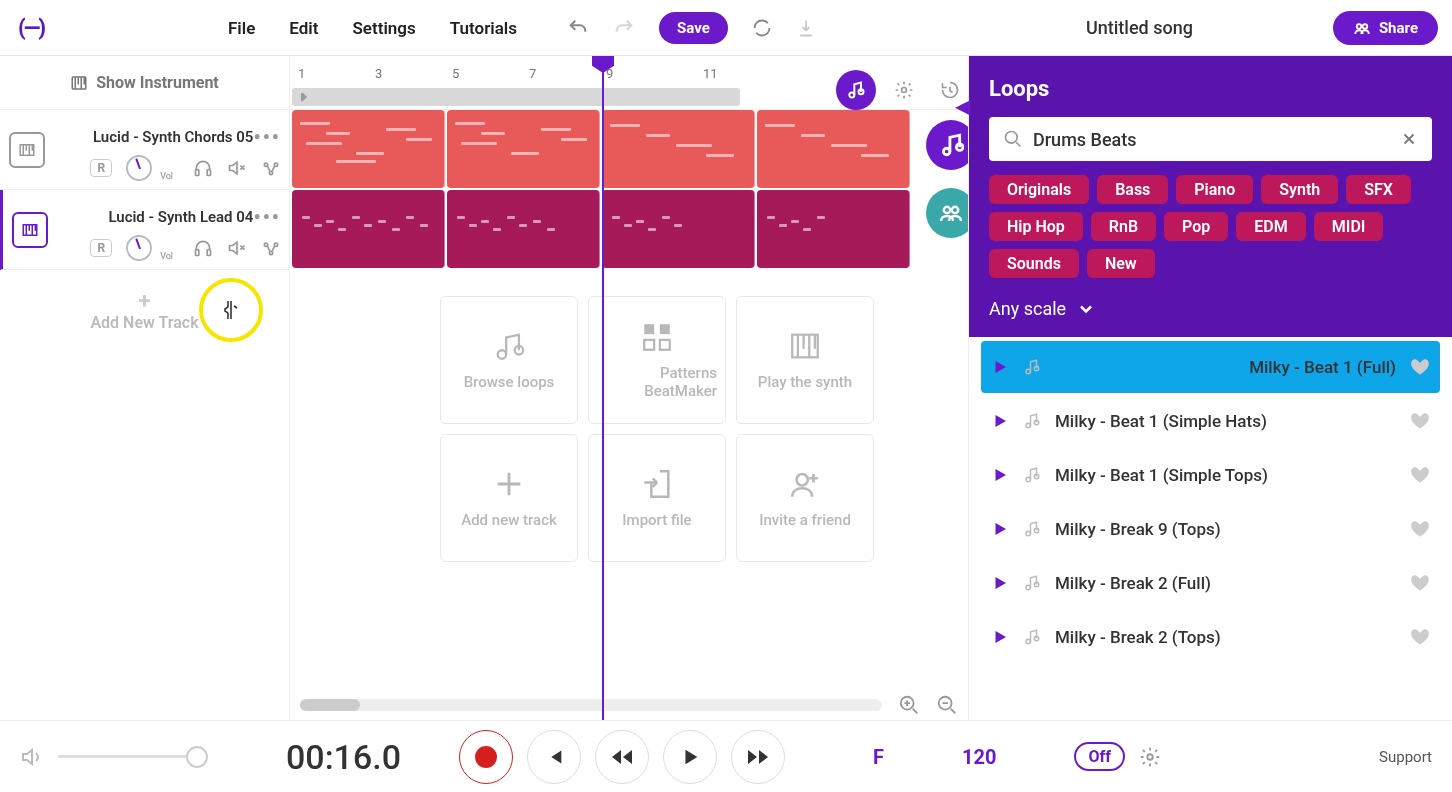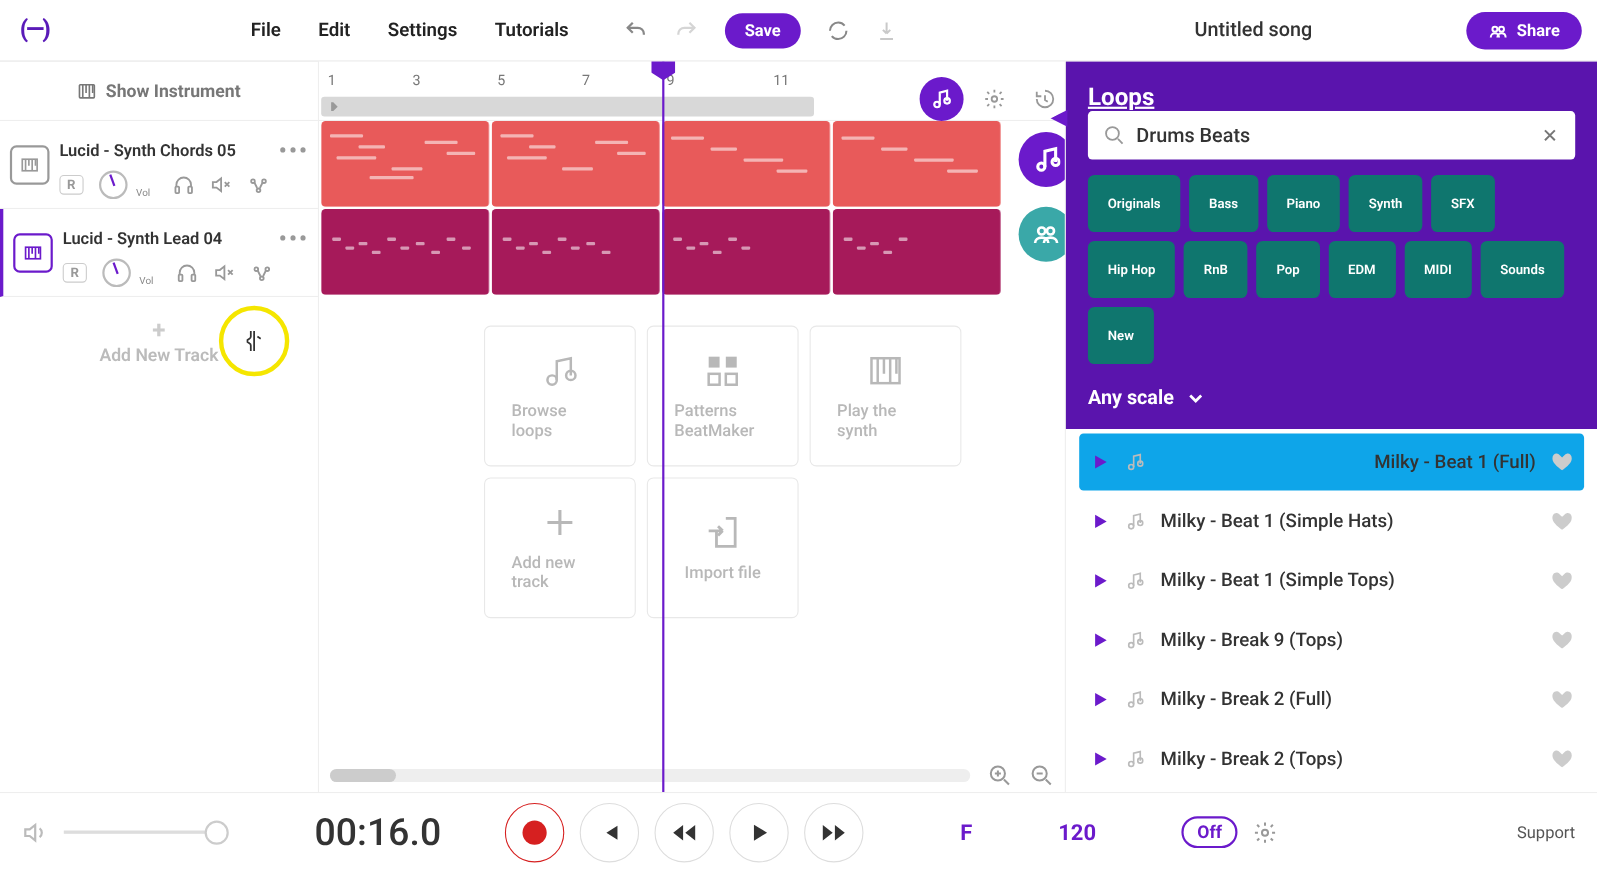--- a/index.html
+++ b/index.html
@@ -18,21 +18,21 @@
 
 
 .main { display: flex; height: 664px; }
 .left-col { width: 290px; border-right: 1px solid #eee; display: flex; flex-direction: column; }
 .show-inst { height: 54px; display:flex; align-items:center; justify-content:center; gap:8px; color:#777; font-weight:700; font-size:16px; border-bottom:1px solid #eee; cursor:pointer;}
 .track-row { height: 80px; border-bottom: 1px solid #eee; display:flex; align-items:center; padding:0 8px 0 0; position: relative; }
 .track-row.selected { border-left: 3px solid #6b1acb; }
 .trk-icon { width:54px; display:flex; align-items:center; justify-content:center; }
 .trk-icon-box { width:36px; height:36px; border:2px solid #6b1acb; border-radius:6px; display:flex; align-items:center; justify-content:center; color:#6b1acb;}
 .trk-icon-box.gray { border-color:#999; color:#999; }
-.trk-body { flex:1; display:flex; flex-direction:column; gap:6px; padding-top:6px;}
+.trk-body { flex:1; display:flex; flex-direction:column; gap:6px; padding-top:6px;align-items:flex-end;}
 .trk-title-row { display:flex; align-items:center; justify-content:space-between;}
 .trk-title { font-weight:600; font-size:15px; color:#333;}
 .trk-more { color:#999; font-size:20px; letter-spacing:2px; font-weight:700; cursor:pointer;}
 .trk-ctrls { display:flex; align-items:center; gap:14px; color:#999;}
 .rbtn { border:1px solid #ccc; border-radius:4px; padding:1px 6px; font-size:12px; font-weight:700; color:#999; cursor:pointer;}
 .knob { width:26px; height:26px; border:2px solid #bbb; border-radius:50%; position:relative;}
 .knob::after { content:""; position:absolute; width:2px; height:11px; background:#6b1acb; top:1px; left:11px; transform-origin:bottom; transform:rotate(-20deg);}
 .vol-lbl { font-size:9px; color:#888; position:relative; top:8px; left:-6px;}
 .add-track { height:80px; display:flex; flex-direction:column; align-items:center; justify-content:center; color:#bbb; cursor:pointer; font-weight:600; font-size:16px; position:relative;}
 .add-track .plus { font-size:22px; color:#ccc; font-weight:700;}
@@ -45,42 +45,42 @@
 .ruler-bar { position:absolute; top:32px; height:18px; background:#d8d8d8; border-radius:3px; display:flex; align-items:center; padding-left:6px; color:#999;}
 .clip-area { position:relative; }
 .clip { position:absolute; height:78px; border-radius:4px; border-right:1px solid rgba(255,255,255,.4);}
 .clip.red { background:#e85a5a; }
 .clip.magenta { background:#a61a5a; top:80px;}
 .notes { position:absolute; inset:4px; opacity:.55; }
 .nl { position:absolute; height:3px; background:#fff; border-radius:1px;}
 .playhead { position:absolute; top:0; bottom:0; width:2px; background:#6b1acb; left:312px; z-index:5;}
 .playhead-marker { position:absolute; top:-1px; left:-10px; width:22px; height:18px; background:#6b1acb; clip-path: polygon(0 0,100% 0,100% 60%,50% 100%,0 60%);}
 .action-tiles { position:absolute; top:240px; left:150px; display:grid; grid-template-columns:repeat(3,138px); gap:10px;}
-.tile { height:128px; border:1px solid #e8e8e8; border-radius:6px; display:flex; flex-direction:column; align-items:center; justify-content:center; color:#b8b8b8; cursor:pointer; text-align:left; padding:0 24px;}
+.tile { height:128px; border:1px solid #e8e8e8; border-radius:6px; display:flex; flex-direction:column; align-items:center; justify-content:center; color:#b8b8b8; cursor:pointer; text-align:right; padding:0 8px;}
 .tile-label { font-size:15px; font-weight:500; margin-top:10px; line-height:1.2;}
 .timeline-scroll { position:absolute; bottom:0; left:0; right:0; height:30px; display:flex; align-items:center; gap:16px; padding:0 10px;}
 .scroll-track { flex:1; height:12px; background:#eee; border-radius:6px; position:relative;}
 .scroll-thumb { position:absolute; left:0; width:60px; height:12px; background:#ccc; border-radius:6px;}
 .zoom-ic { color:#999; cursor:pointer;}
 .float-btns { position:absolute; top:14px; right:0; display:flex; flex-direction:column; gap:10px; align-items:flex-end; z-index:20;}
 .float-row { display:flex; gap:10px; align-items:center;}
 .circ { width:36px; height:36px; border-radius:50%; display:flex; align-items:center; justify-content:center; color:#999; background:#fff;}
 .circ.purple { background:#6b1acb; color:#fff; width:40px; height:40px;}
 .circ.big { width:50px; height:50px; background:#6b1acb; color:#fff;}
 .circ.teal { width:50px; height:50px; background:#3aa8a8; color:#fff;}
 
 
 .right-panel { width:484px; background:#fff; display:flex; flex-direction:column; border-left:1px solid #eee;}
 .panel-top { background:#5a14ad; color:#fff; padding:20px 20px 18px; }
-.panel-title { font-size:22px; font-weight:700; text-decoration:underline;}
+.panel-title { font-size:22px; font-weight:700; margin-bottom:16px;}
 .search-wrap { background:#fff; border-radius:4px; height:44px; display:flex; align-items:center; padding:0 14px; gap:10px; color:#555;}
 .search-in { flex:1; border:none; outline:none; font-size:18px; color:#333; font-weight:500;}
 .tag-row { display:flex; flex-wrap:wrap; gap:8px; margin-top:14px;}
-.tag { background:#0f766e; color:#fff; padding:19px 18px; border-radius:6px; font-size:12px; font-weight:600; cursor:pointer;}
-.scale-sel { display:flex; align-items:center; gap:10px; margin-top:20px; font-size:18px; font-weight:700; cursor:pointer;}
+.tag { background:#be185d; color:#fff; padding:5px 18px; border-radius:6px; font-size:16px; font-weight:600; cursor:pointer;}
+.scale-sel { display:flex; align-items:center; gap:10px; margin-top:20px; font-size:18px; font-weight:400; cursor:pointer;}
 .loop-list { flex:1; overflow:auto; padding:4px 12px;}
 .loop-item { height:52px; display:flex; align-items:center; gap:14px; padding:0 10px; border-radius:4px; margin-bottom:2px;}
 .loop-item.sel { background:#0ea5e9;text-align:right;}
 .loop-play { color:#6b1acb; cursor:pointer;}
 .loop-note { color:#bbb;}
 .loop-name { flex:1; font-size:17px; font-weight:500; color:#333;}
 .loop-heart { color:#ccc; cursor:pointer;}
 .collapse-arrow { position:absolute; left:-14px; top:38px; color:#6b1acb; font-size:20px;}
 
 
@@ -422,20 +422,27 @@
           </svg>
           <span class="tile-label">Add new track</span>
         </div>
       <div class="tile">
           <svg width="34" height="34" viewBox="0 0 24 24" fill="none" stroke="currentColor" stroke-width="1.8">
             <path d="M14 3h6v18H8V11"></path>
             <path d="M3 11h9m0 0l-3-3m3 3l-3 3"></path>
           </svg>
           <span class="tile-label">Import file</span>
         </div>
+      <div class="tile">
+          <svg width="34" height="34" viewBox="0 0 24 24" fill="none" stroke="currentColor" stroke-width="1.8">
+            <circle cx="10" cy="9" r="4"></circle>
+            <path d="M3 21c0-4 3-6 7-6s7 2 7 6M18 5v6M15 8h6"></path>
+          </svg>
+          <span class="tile-label">Invite a friend</span>
+        </div>
     </div>
 
     <div class="timeline-scroll">
       <div class="scroll-track">
           <div class="scroll-thumb"></div>
         </div>
       <span class="zoom-ic">
           <svg width="22" height="22" viewBox="0 0 24 24" fill="none" stroke="currentColor" stroke-width="2">
             <circle cx="10" cy="10" r="7"></circle>
             <path d="M21 21l-5-5M10 7v6M7 10h6"></path>

